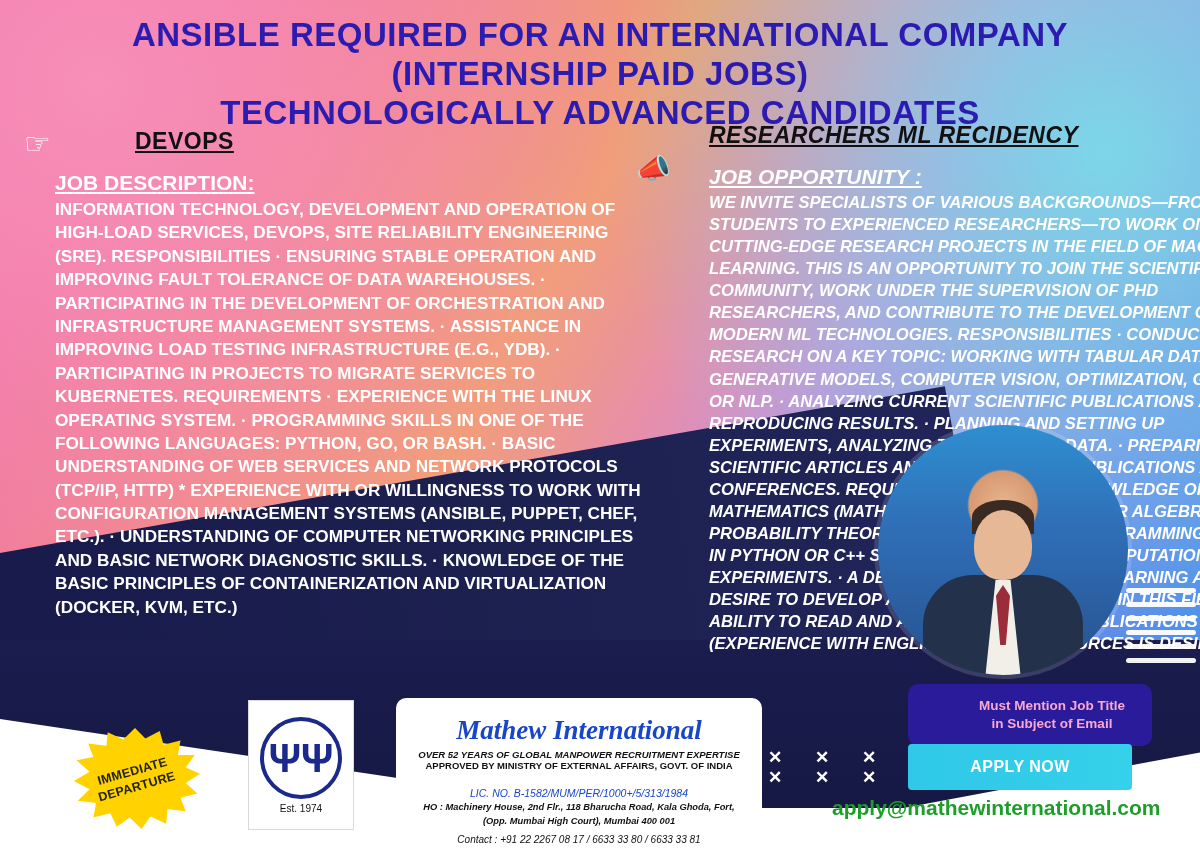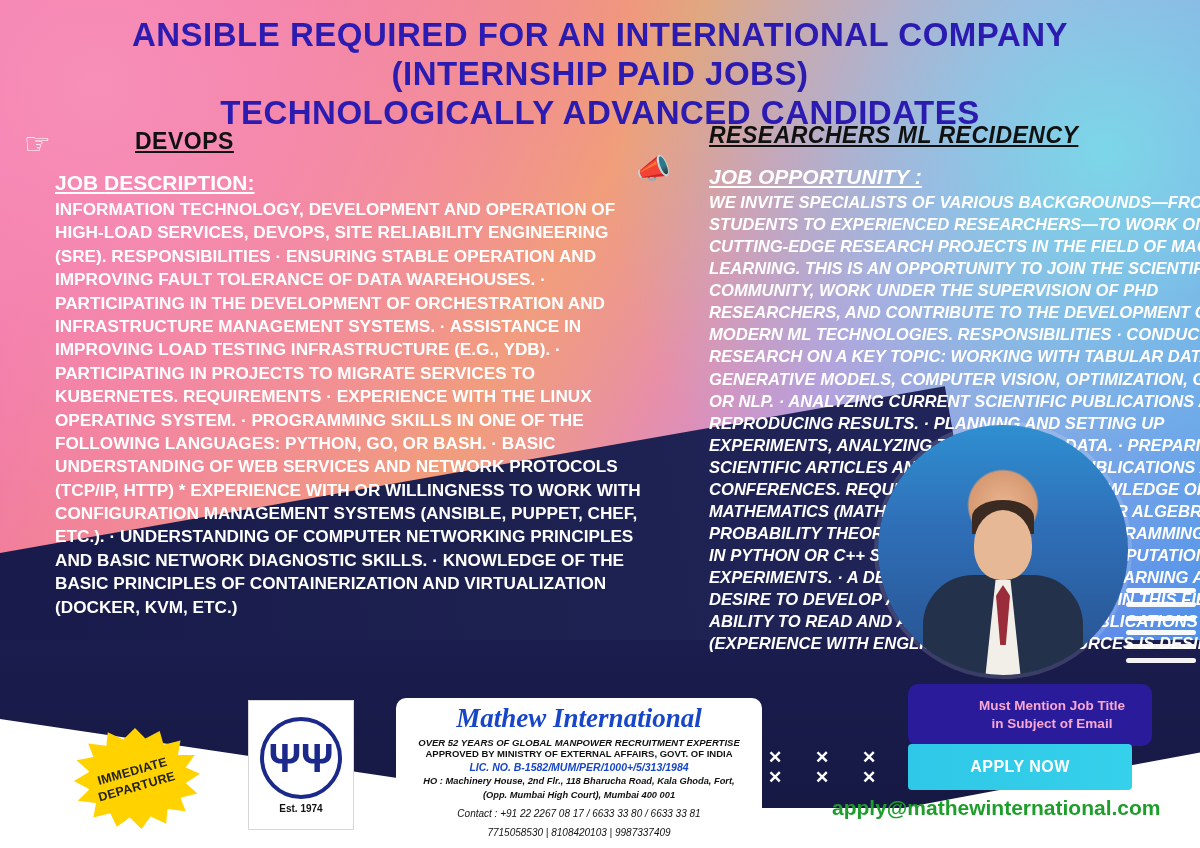--- a/index.html
+++ b/index.html
@@ -120,33 +120,33 @@
     position:absolute;left:248px;top:700px;width:104px;height:128px;background:#ffffff;
     border:1px solid #d8d8d8;display:flex;flex-direction:column;align-items:center;justify-content:center;
   }
   .logo-circle{
     width:74px;height:74px;border-radius:50%;border:4px solid #1b2a8a;
     position:relative;display:flex;align-items:center;justify-content:center;
   }
   .logo-circle .glyph{
     color:#1b2a8a;font-weight:bold;font-size:40px;line-height:1;
   }
-  .logo-est{font-size:10px;font-weight:bold;color:#111;margin-top:4px;}
+  .logo-est{font-size:10px;font-weight:normal;color:#111;margin-top:4px;}
   
   .company{
     position:absolute;left:396px;top:698px;width:366px;height:134px;background:#ffffff;
-    border-radius:10px;text-align:center;padding-top:4px;box-sizing:border-box;
+    border-radius:10px;text-align:center;padding-top:16px;box-sizing:border-box;
   }
   .company .name{
     color:#1746c8;font-family:"Liberation Serif", serif;font-weight:bold;
     font-size:27px;font-style:italic;line-height:1.1;margin-top:2px;
   }
   .company .l1{font-size:9.5px;font-weight:bold;font-style:italic;color:#111;margin-top:3px;}
   .company .l2{font-size:9.5px;font-weight:bold;color:#111;}
-  .company .lic{font-size:10.5px;font-weight:bold;font-style:italic;color:#1746c8;margin-top:2px;}
+  .company .lic{font-size:10.5px;font-weight:normal;font-style:italic;color:#1746c8;margin-top:16px;}
   .company .addr{font-size:9.3px;font-weight:bold;font-style:italic;color:#111;margin-top:2px;line-height:1.35;}
   .company .contact{font-size:10px;font-style:italic;color:#111;margin-top:5px;line-height:1.4;}
   
   .badge{
     position:absolute;left:908px;top:684px;width:200px;height:62px;background:#2a1b9a;
     border-radius:10px;color:#f9a8d4;display:flex;align-items:center;justify-content:center;
     text-align:center;font-weight:bold;font-size:13.5px;line-height:1.35;padding-left:44px;
   }
   .apply{
     position:absolute;left:908px;top:744px;width:224px;height:46px;

